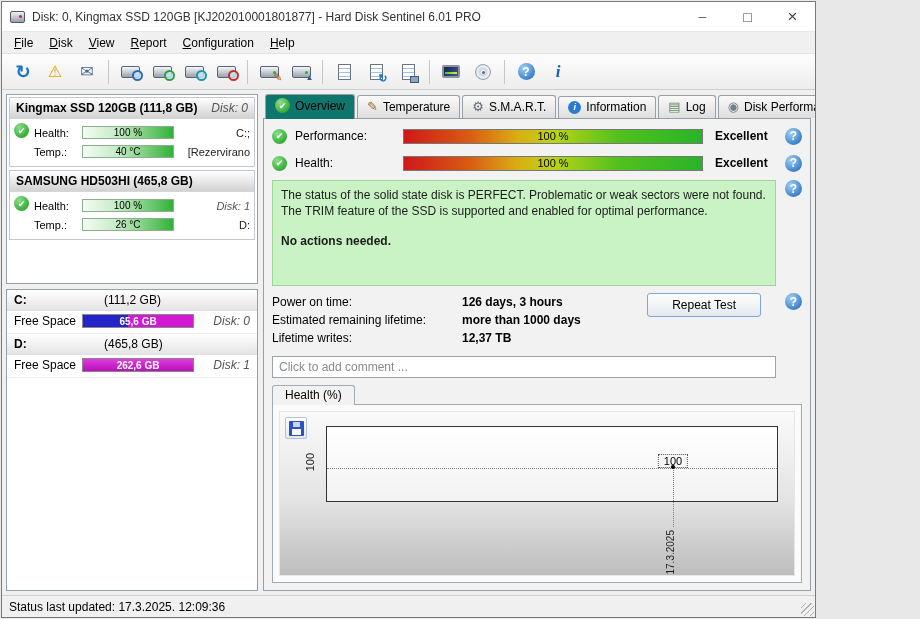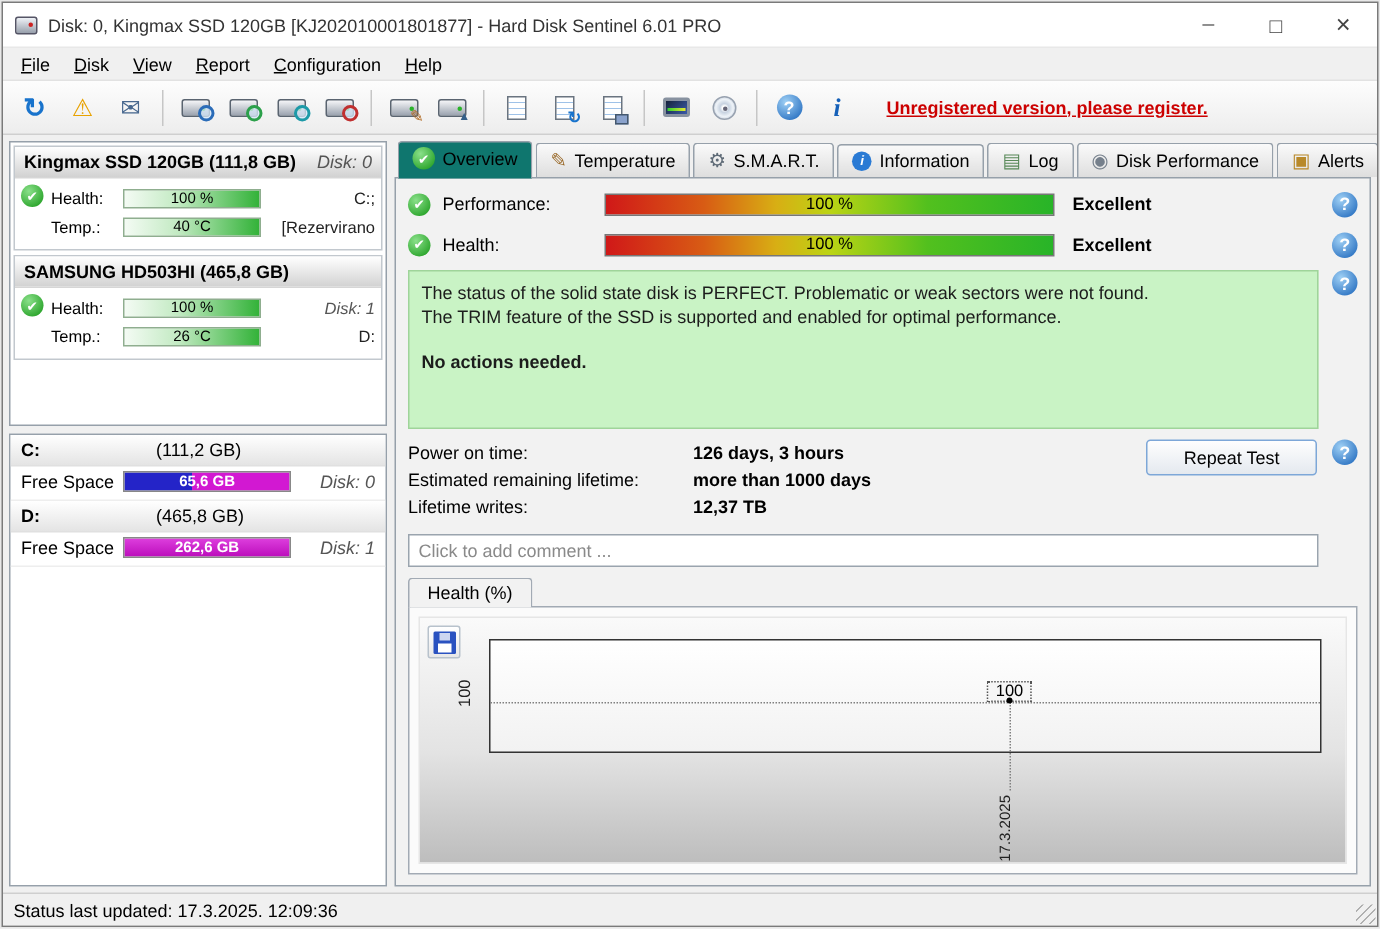--- a/index.html
+++ b/index.html
@@ -4,21 +4,21 @@
 <style>
   * { box-sizing: border-box; margin: 0; padding: 0; }
   html,body { width: 920px; height: 619px; }
   body {
     font-family: "Liberation Sans", sans-serif;
     font-size: 12px;
     color: #000;
     background: #e8e8e8;
   }
   .window {
-    width: 918px; height: 617px;
+    width: 815px; height: 617px;
     margin: 1px;
     border: 1px solid #7a7a7a;
     background: #f0f0f0;
     display: flex; flex-direction: column;
     overflow: hidden;
   }
 
   
   .titlebar {
     flex: 0 0 30px;
@@ -186,21 +186,21 @@
   .statusbox-row { align-items: flex-start; }
   .green-box { flex: 1; background: #c9f3c5; border: 1px solid #9fd49a; min-height: 106px;
     padding: 6px 8px; color: #1c1c1c; line-height: 1.35; }
   .green-box .bold { font-weight: bold; margin-top: 14px; }
 
   .power-row { align-items: flex-start; flex: 0 0 56px; }
   .stats { flex: 1; }
   .stat-line { display: flex; height: 18px; align-items: center; }
   .stat-line .slabel { width: 190px; flex: 0 0 190px; }
   .stat-line .svalue { font-weight: bold; }
-  .power-right { display: flex; align-items: flex-start; gap: 10px; }
+  .power-right { display: flex; align-items: flex-start; gap: 24px; }
   .btn { border: 1px solid #7da7d8; border-radius: 3px; background: linear-gradient(#fefefe, #e4e9ef);
     padding: 4px 24px; font-size: 12px; font-family: "Liberation Sans", sans-serif; }
 
   .comment { width: calc(100% - 26px); height: 22px; border: 1px solid #9aa4ae; background: #fff;
     padding: 2px 6px; font-size: 12px; font-family: "Liberation Sans", sans-serif; color: #333; }
   .comment::placeholder { color: #8a8a8a; }
 
   
   .chart-wrap { flex: 1; display: flex; flex-direction: column; min-height: 0; }
   .chart-tab { align-self: flex-start; border: 1px solid #a2aab4; border-bottom: none;
@@ -301,21 +301,20 @@
     <div class="tb-btn">
         <span data-icon="cd"></span>
       </div>
     <div class="tb-sep"></div>
     <div class="tb-btn">
         <span data-icon="help"></span>
       </div>
     <div class="tb-btn">
         <span data-icon="info"></span>
       </div>
-    <a class="register">Unregistered version, please register.</a>
   </div>
 
   <div class="content">
 
     <div class="sidebar">
       <div class="panel disks-panel">
 
         <div class="disk-card">
           <div class="disk-header">
             <span class="disk-name">Kingmax SSD 120GB (111,8 GB)</span>

